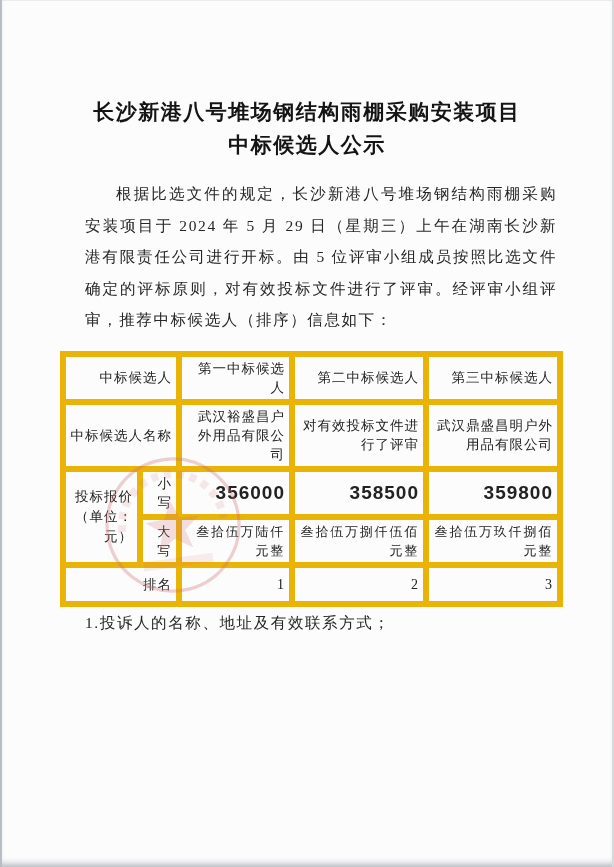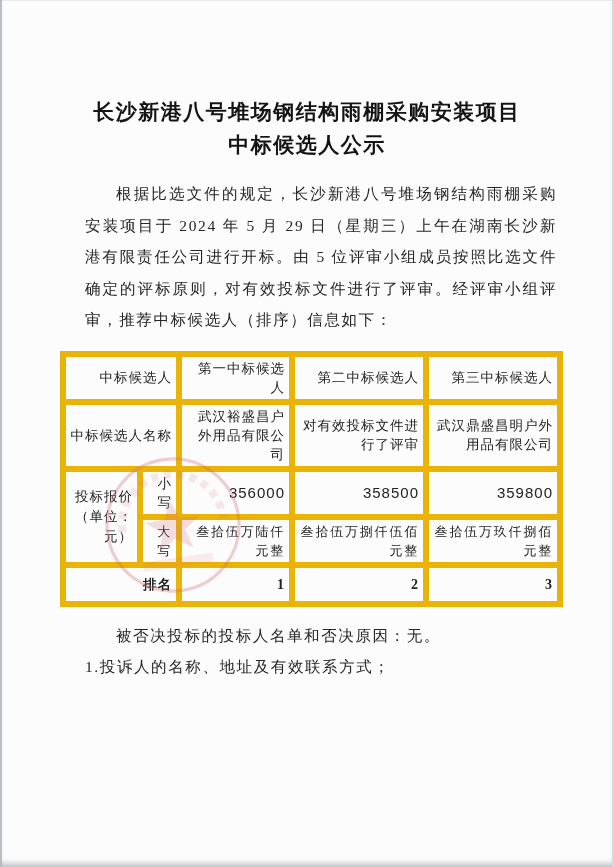--- a/index.html
+++ b/index.html
@@ -51,26 +51,27 @@
     text-align:right;
     vertical-align:middle;
     padding:2px 4px;
     letter-spacing:1px;
     line-height:19px;
   }
   .row-header td{height:30px;font-size:13.5px;}
   .row-name td{height:42px;}
   .row-price-lower td{height:23px;margin-top:32px;}
   .row-price-upper td{height:29px;font-size:13px;letter-spacing:1.8px;}
-  .row-rank td{height:29px;font-weight:bold;}
+  .row-rank td{height:29px;}
   .price-label span{display:block;line-height:20px;}
   .num{
     font-family:"Liberation Sans","DejaVu Sans",sans-serif;
-    font-size:15px;
+    font-size:19px;
     letter-spacing:0.5px;
+    font-weight:bold;
   }
   .rank-num{font-size:14px;}
   .seal{
     position:absolute;
     left:100px;top:452px;
     width:146px;height:146px;
     pointer-events:none;
     filter:blur(0.5px);
     opacity:0.85;
   }
@@ -128,21 +129,20 @@
         </tr>
         <tr class="row-rank">
           <td colspan="2">排名</td>
           <td class="rank-num">1</td>
           <td class="rank-num">2</td>
           <td class="rank-num">3</td>
         </tr>
       </tbody>
     </table>
 
-    <p class="para indent p-rejected">被否决投标的投标人名单和否决原因：无。</p>
     <p class="para">1.投诉人的名称、地址及有效联系方式；</p>
 
   </div>
 
   <svg class="seal" viewBox="0 0 146 146">
     <g transform="rotate(-8 73 73)">
       <circle cx="73" cy="73" r="66" fill="none" stroke="#cb6d6d" stroke-width="3.2" opacity="0.38"></circle>
       <path d="M 22 73 A 51 51 0 1 1 124 73" fill="none" stroke="#cb6d6d" stroke-width="8" stroke-dasharray="7 6" opacity="0.18"></path>
       <path d="M73 48 L80.5 66.5 L100 67.5 L84.5 79.5 L90 98 L73 87 L56 98 L61.5 79.5 L46 67.5 L65.5 66.5 Z" fill="#cb6d6d" opacity="0.26"></path>
       <rect x="38" y="106" width="70" height="9" fill="#cb6d6d" opacity="0.14"></rect>

